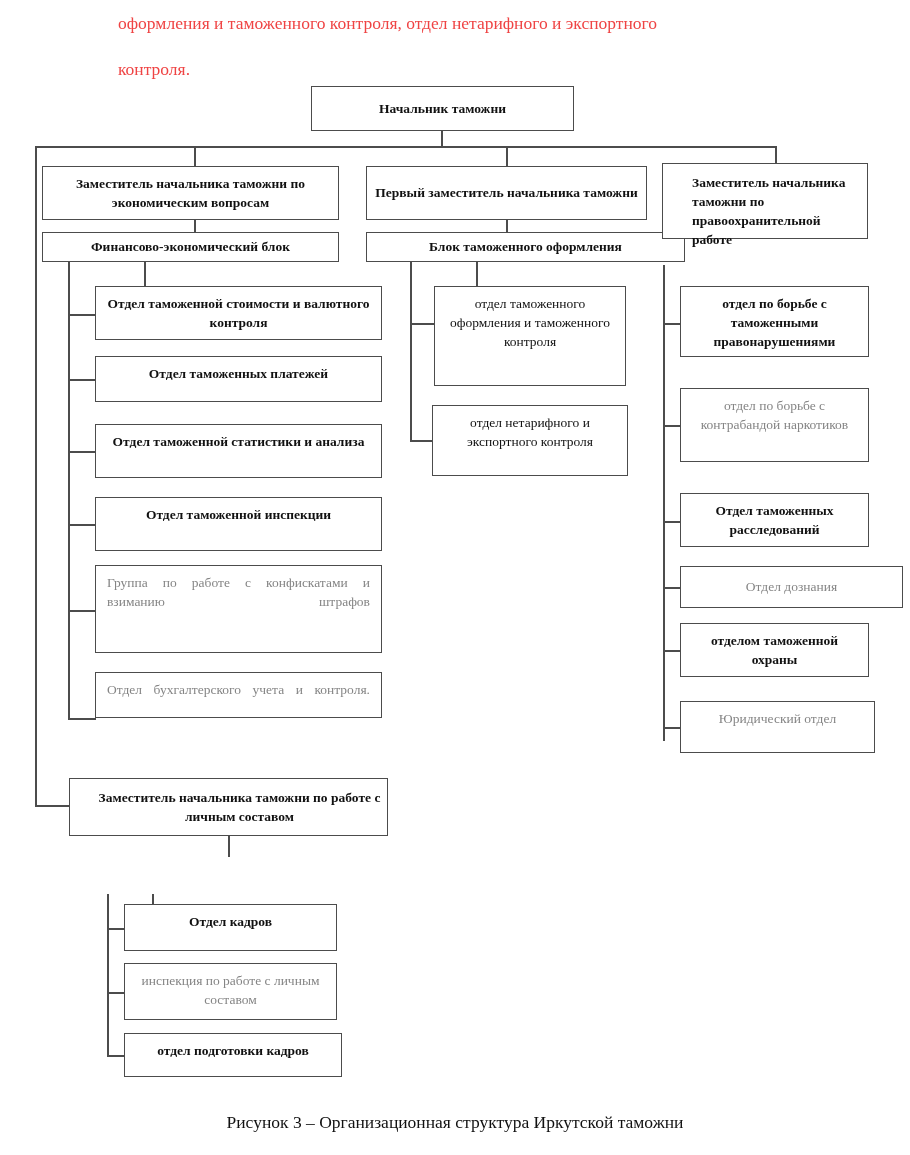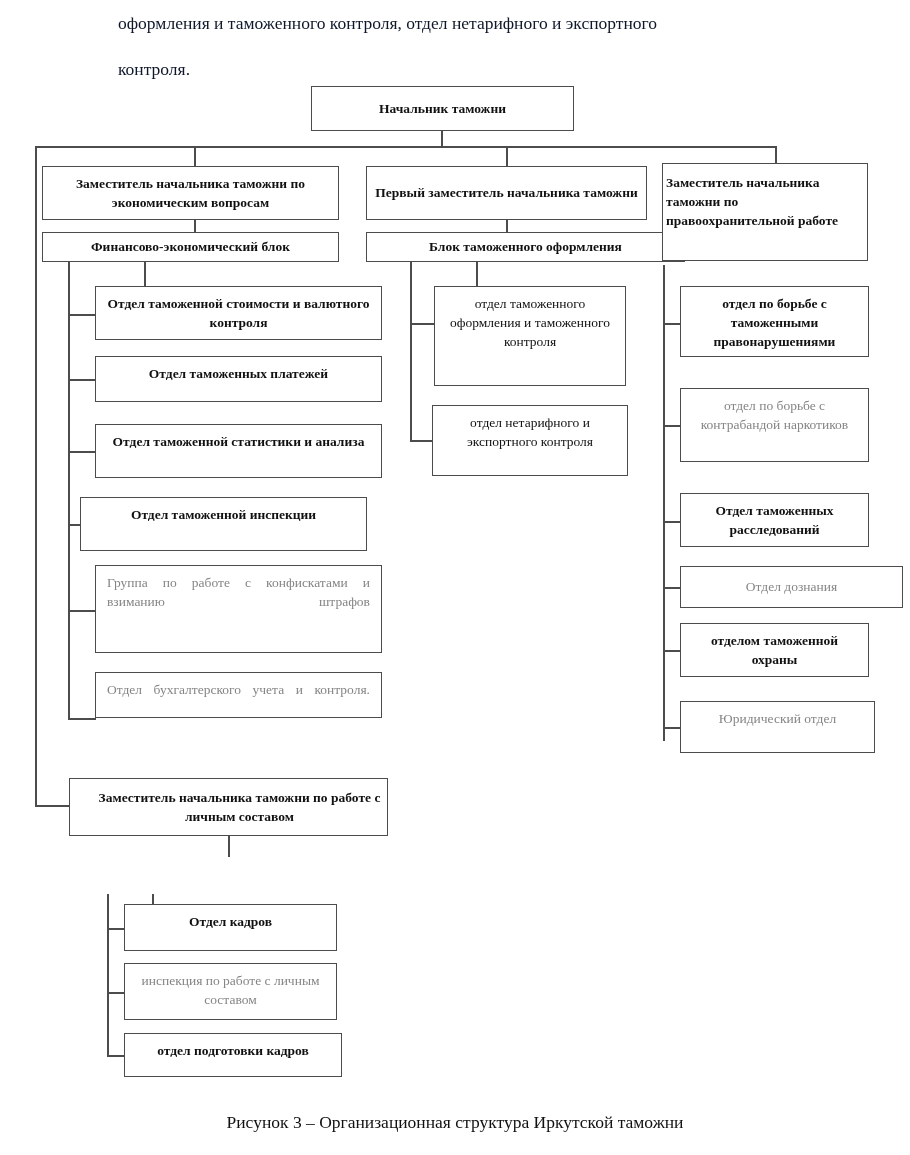--- a/index.html
+++ b/index.html
@@ -18,21 +18,21 @@
 
   
   #intro {
     position: absolute;
     left: 118px;
     top: 0px;
     width: 700px;
     font-size: 17.5px;
     line-height: 46px;
     text-align: justify;
-    color: #0f172a;
+    color: #ef4444;
   }
   #intro .ln { display: block; white-space: nowrap; }
   #intro .ln.just {
     display: flex;
     justify-content: space-between;
   }
 
   
   #caption {
     position: absolute;
@@ -149,34 +149,34 @@
   <div class="ln-h" style="left:107px; top:992px; width:18px;"></div>
   <div class="ln-h" style="left:107px; top:1055px; width:18px;"></div>
 
   <div class="box b" style="left:311px; top:86px; width:263px; height:45px;">Начальник таможни</div>
 
   <div class="box b" style="left:42px; top:166px; width:297px; height:54px;">Заместитель начальника таможни по экономическим вопросам</div>
   <div class="box b" style="left:42px; top:232px; width:297px; height:30px;">Финансово-экономический блок</div>
   <div class="box b top" style="left:95px; top:286px; width:287px; height:54px;">Отдел таможенной стоимости и валютного контроля</div>
   <div class="box b top" style="left:95px; top:356px; width:287px; height:46px;">Отдел таможенных платежей</div>
   <div class="box b top" style="left:95px; top:424px; width:287px; height:54px;">Отдел таможенной статистики и анализа</div>
-  <div class="box b top" style="left:80px; top:497px; width:287px; height:54px;text-align:center;">Отдел таможенной инспекции</div>
+  <div class="box b top" style="left:95px; top:497px; width:287px; height:54px;text-align:center;">Отдел таможенной инспекции</div>
   <div class="box just faded" style="left:95px; top:565px; width:287px; height:88px;">
     <span>Группа по работе с конфискатами и взиманию штрафов</span>
   </div>
   <div class="box just faded" style="left:95px; top:672px; width:287px; height:46px;">
     <span>Отдел бухгалтерского учета и контроля.</span>
   </div>
 
   <div class="box b" style="left:366px; top:166px; width:281px; height:54px;">Первый заместитель начальника таможни</div>
   <div class="box b" style="left:366px; top:232px; width:319px; height:30px;">Блок таможенного оформления</div>
   <div class="box top" style="left:434px; top:286px; width:192px; height:100px;">отдел таможенного оформления и таможенного контроля</div>
   <div class="box top" style="left:432px; top:405px; width:196px; height:71px;">отдел нетарифного и экспортного контроля</div>
 
-  <div class="box b lft" style="left:662px; top:163px; width:206px; height:98px; align-items:flex-start; padding-top:9px; padding-left:3px;">
+  <div class="box b lft" style="left:662px; top:163px; width:206px; height:76px; align-items:flex-start; padding-top:9px; padding-left:29px;">
     <span>Заместитель начальника таможни по правоохранительной работе</span>
   </div>
   <div class="box b top" style="left:680px; top:286px; width:189px; height:71px;">отдел по борьбе с таможенными правонарушениями</div>
   <div class="box top faded" style="left:680px; top:388px; width:189px; height:74px;">отдел по борьбе с контрабандой наркотиков</div>
   <div class="box b top" style="left:680px; top:493px; width:189px; height:54px;">Отдел таможенных расследований</div>
   <div class="box faded" style="left:680px; top:566px; width:223px; height:42px;">Отдел  дознания</div>
   <div class="box b top" style="left:680px; top:623px; width:189px; height:54px;">отделом таможенной охраны</div>
   <div class="box faded top" style="left:680px; top:701px; width:195px; height:52px;">Юридический отдел</div>
 
   <div class="box b" style="left:69px; top:778px; width:319px; height:58px;padding-left:28px;">Заместитель начальника таможни по работе с личным составом</div>

